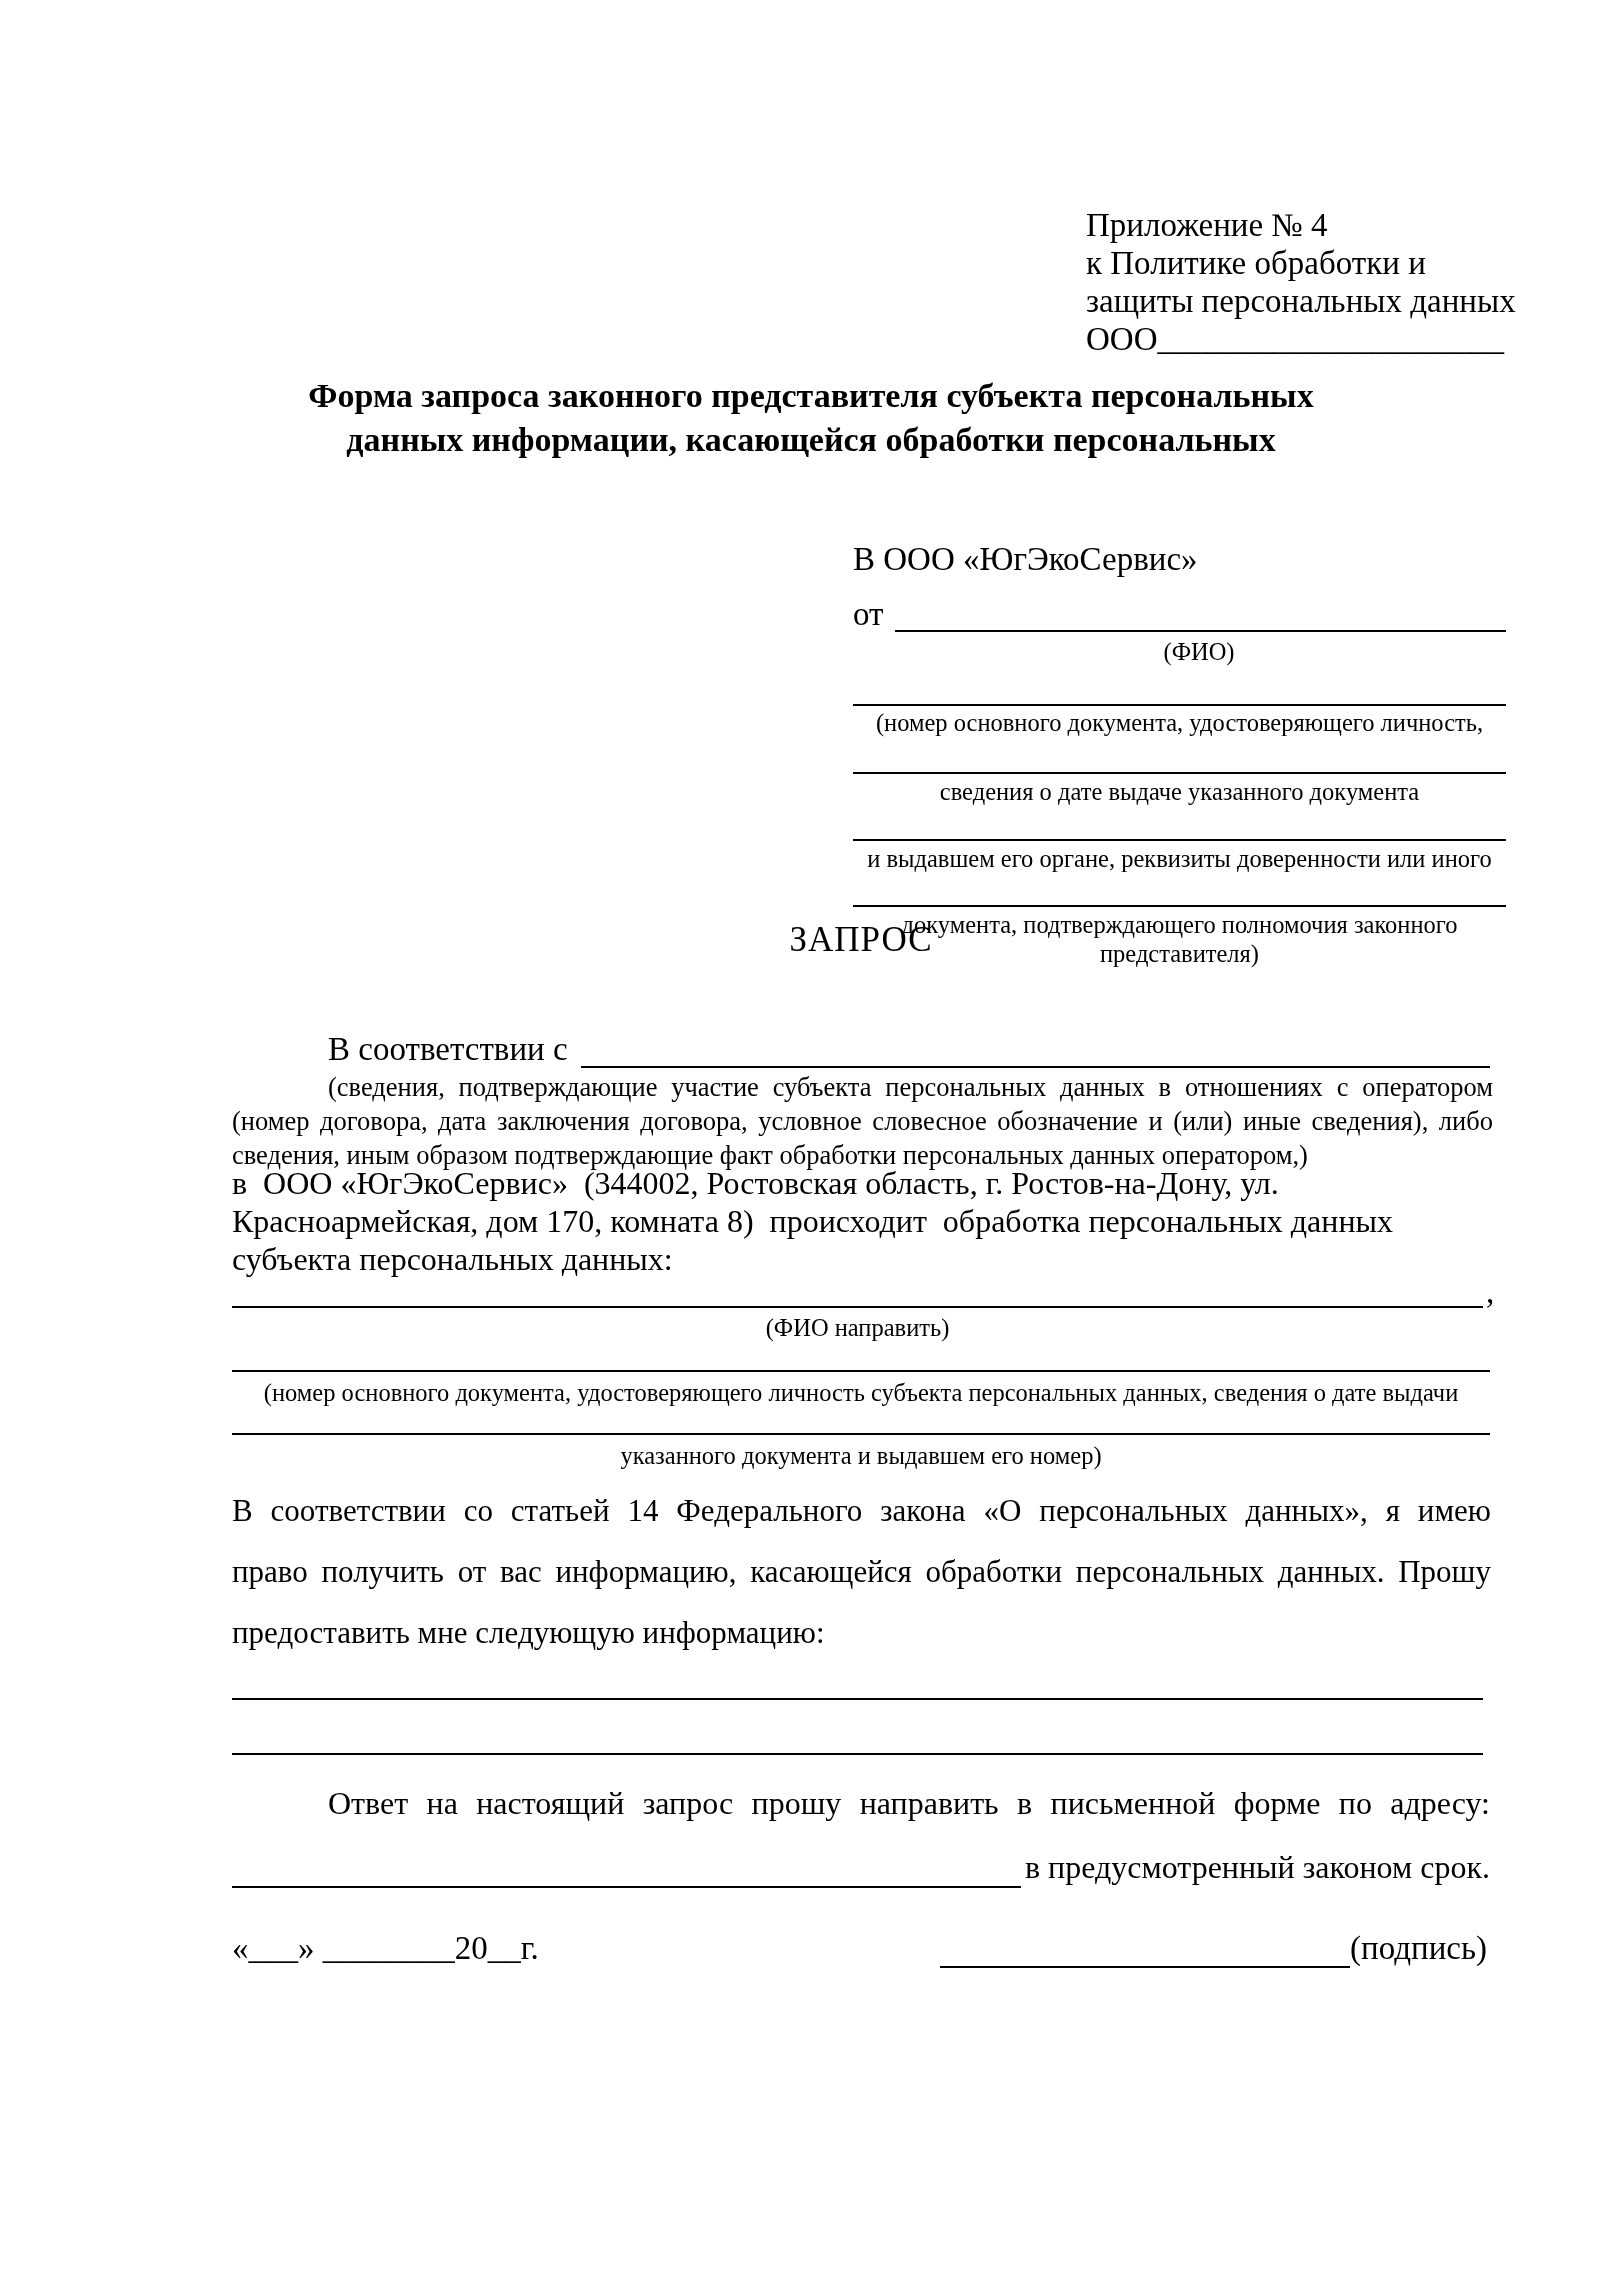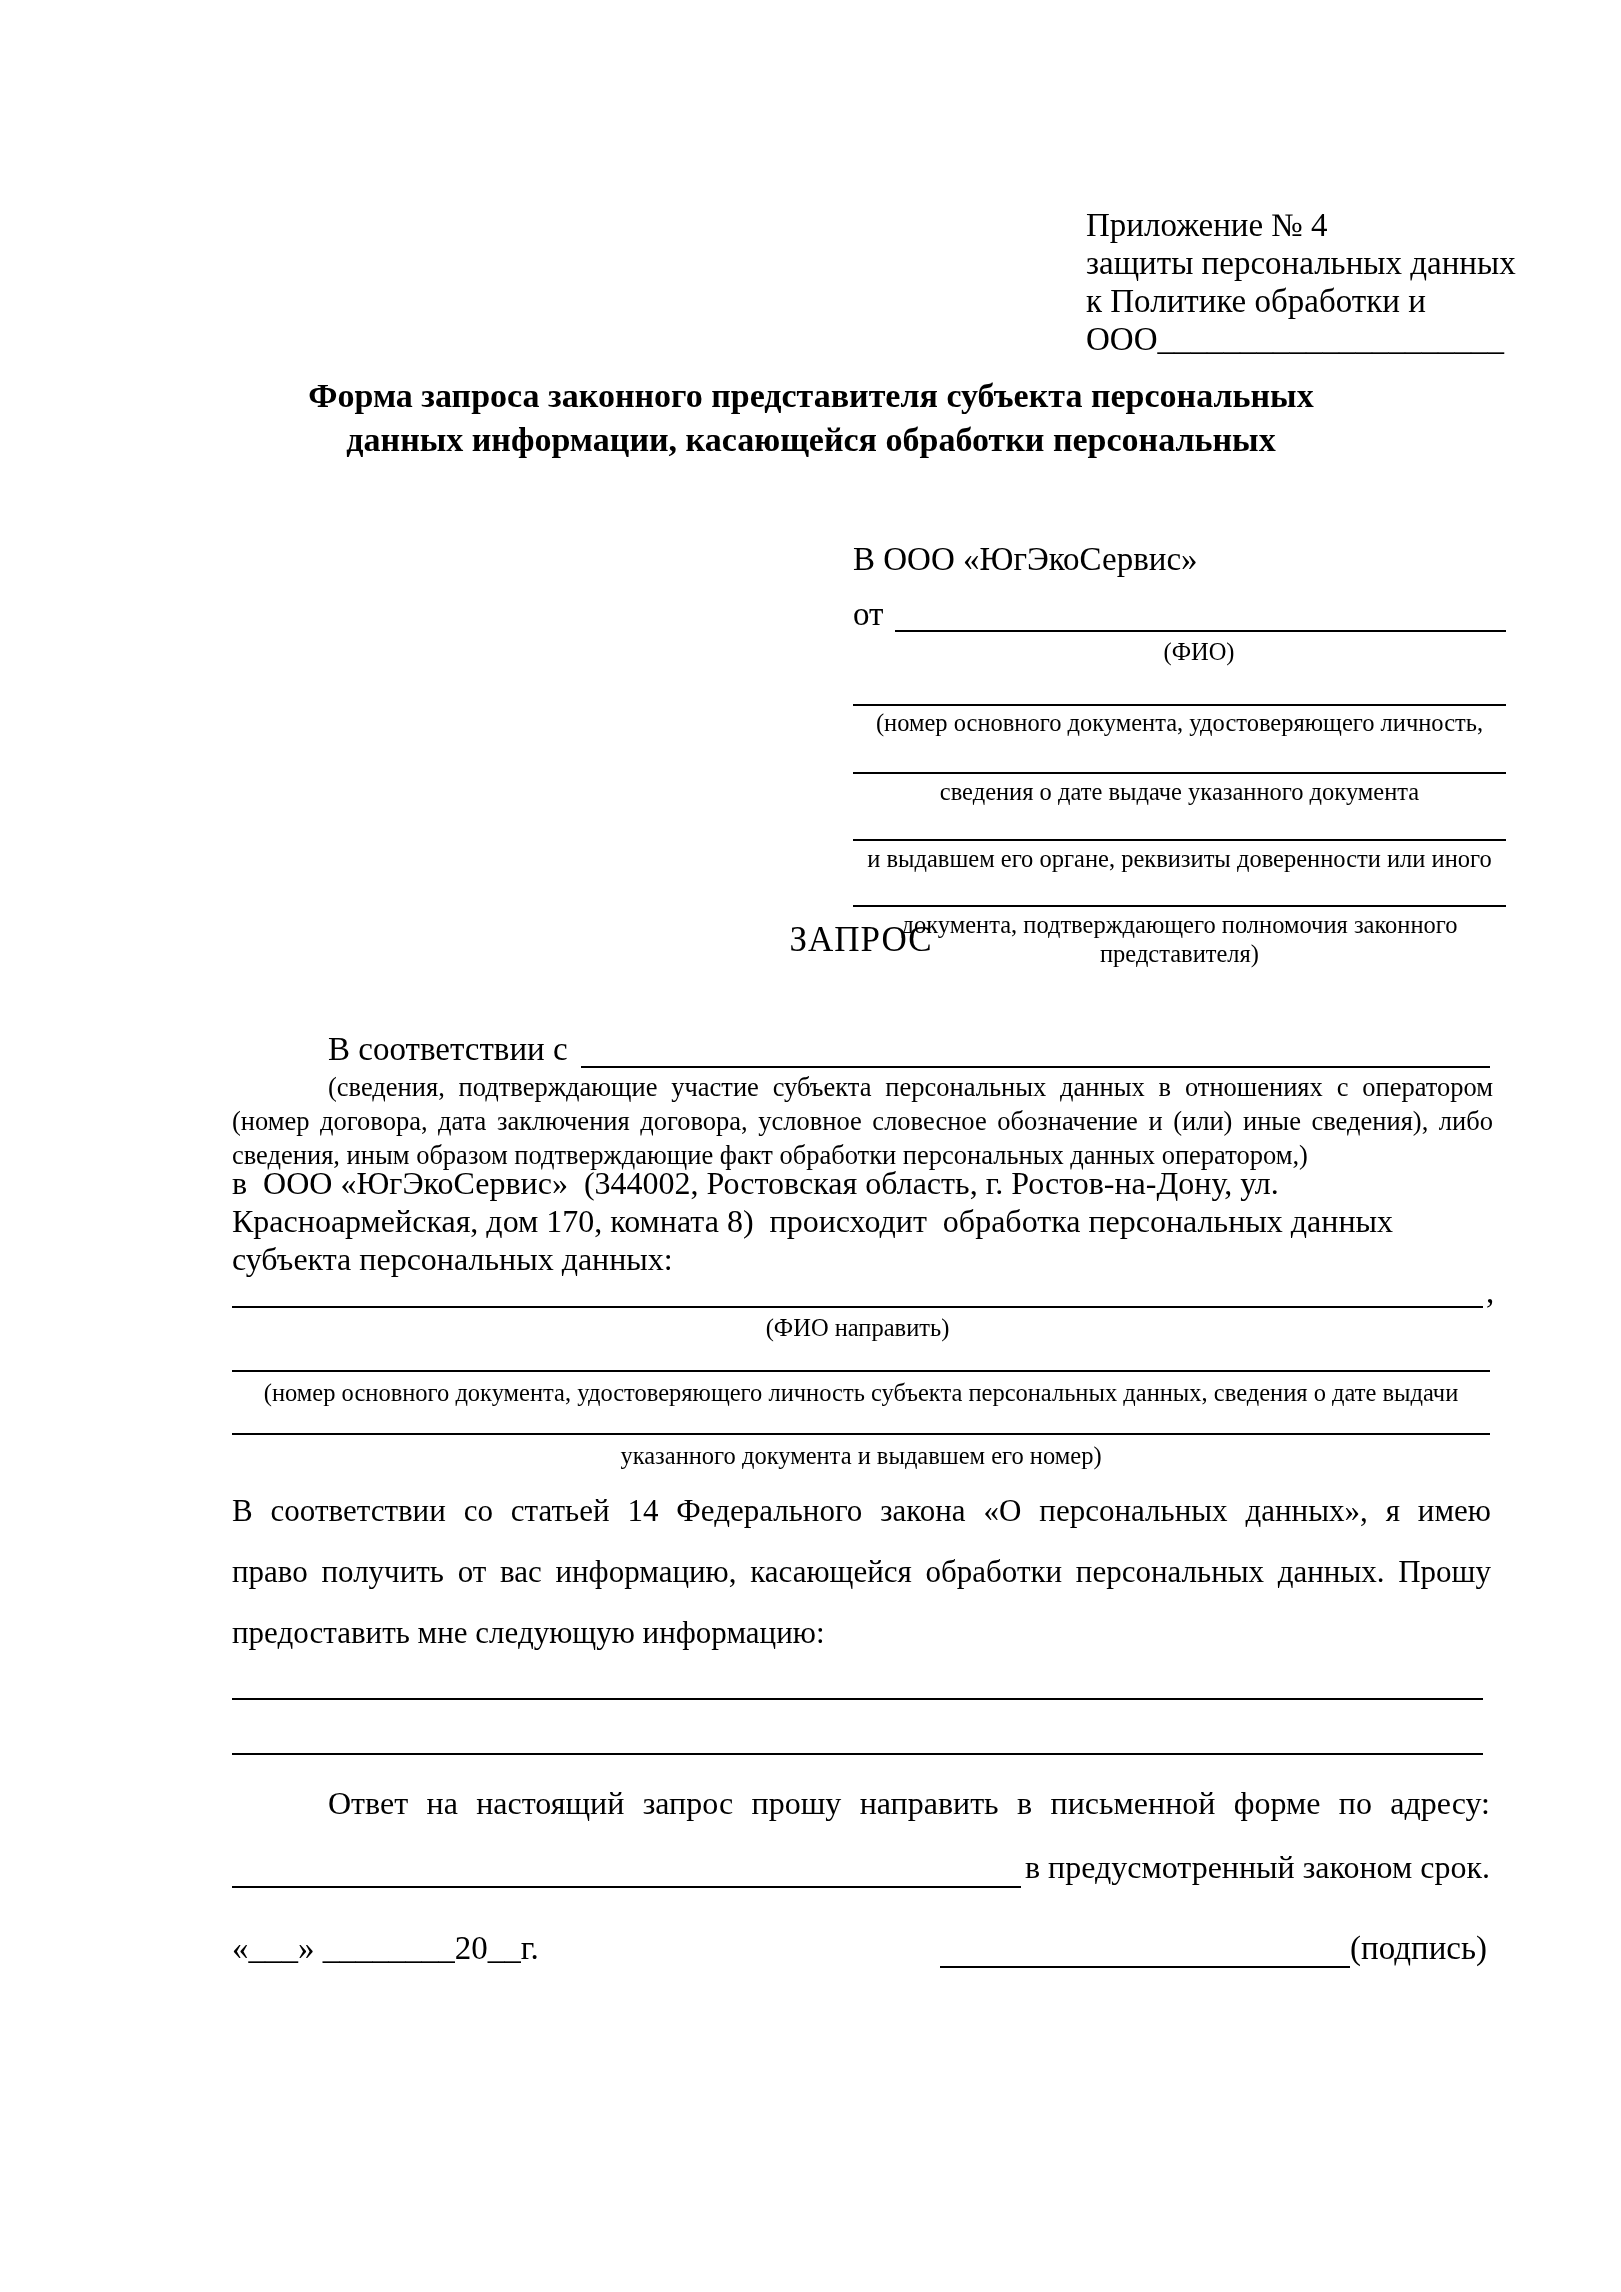--- a/index.html
+++ b/index.html
@@ -76,22 +76,22 @@
   .sig-line{display:inline-block;width:410px;border-bottom:2.9px solid #000;height:33px;}
   .sig-cap{line-height:39px;}
 </style>
 </head>
 <body>
 
 <div class="page">
 
   <div class="abs header-block">
     <div>Приложение № 4</div>
+    <div>к Политике обработки и</div>
     <div>защиты персональных данных</div>
-    <div>к Политике обработки и</div>
     <div>ООО_____________________</div>
   </div>
 
   <div class="abs doc-title">
     <div>Форма запроса законного представителя субъекта персональных</div>
     <div>данных информации, касающейся обработки персональных</div>
   </div>
 
   <div class="abs addr" style="height:412px;">
     <div class="to-line">В ООО «ЮгЭкоСервис»</div>

